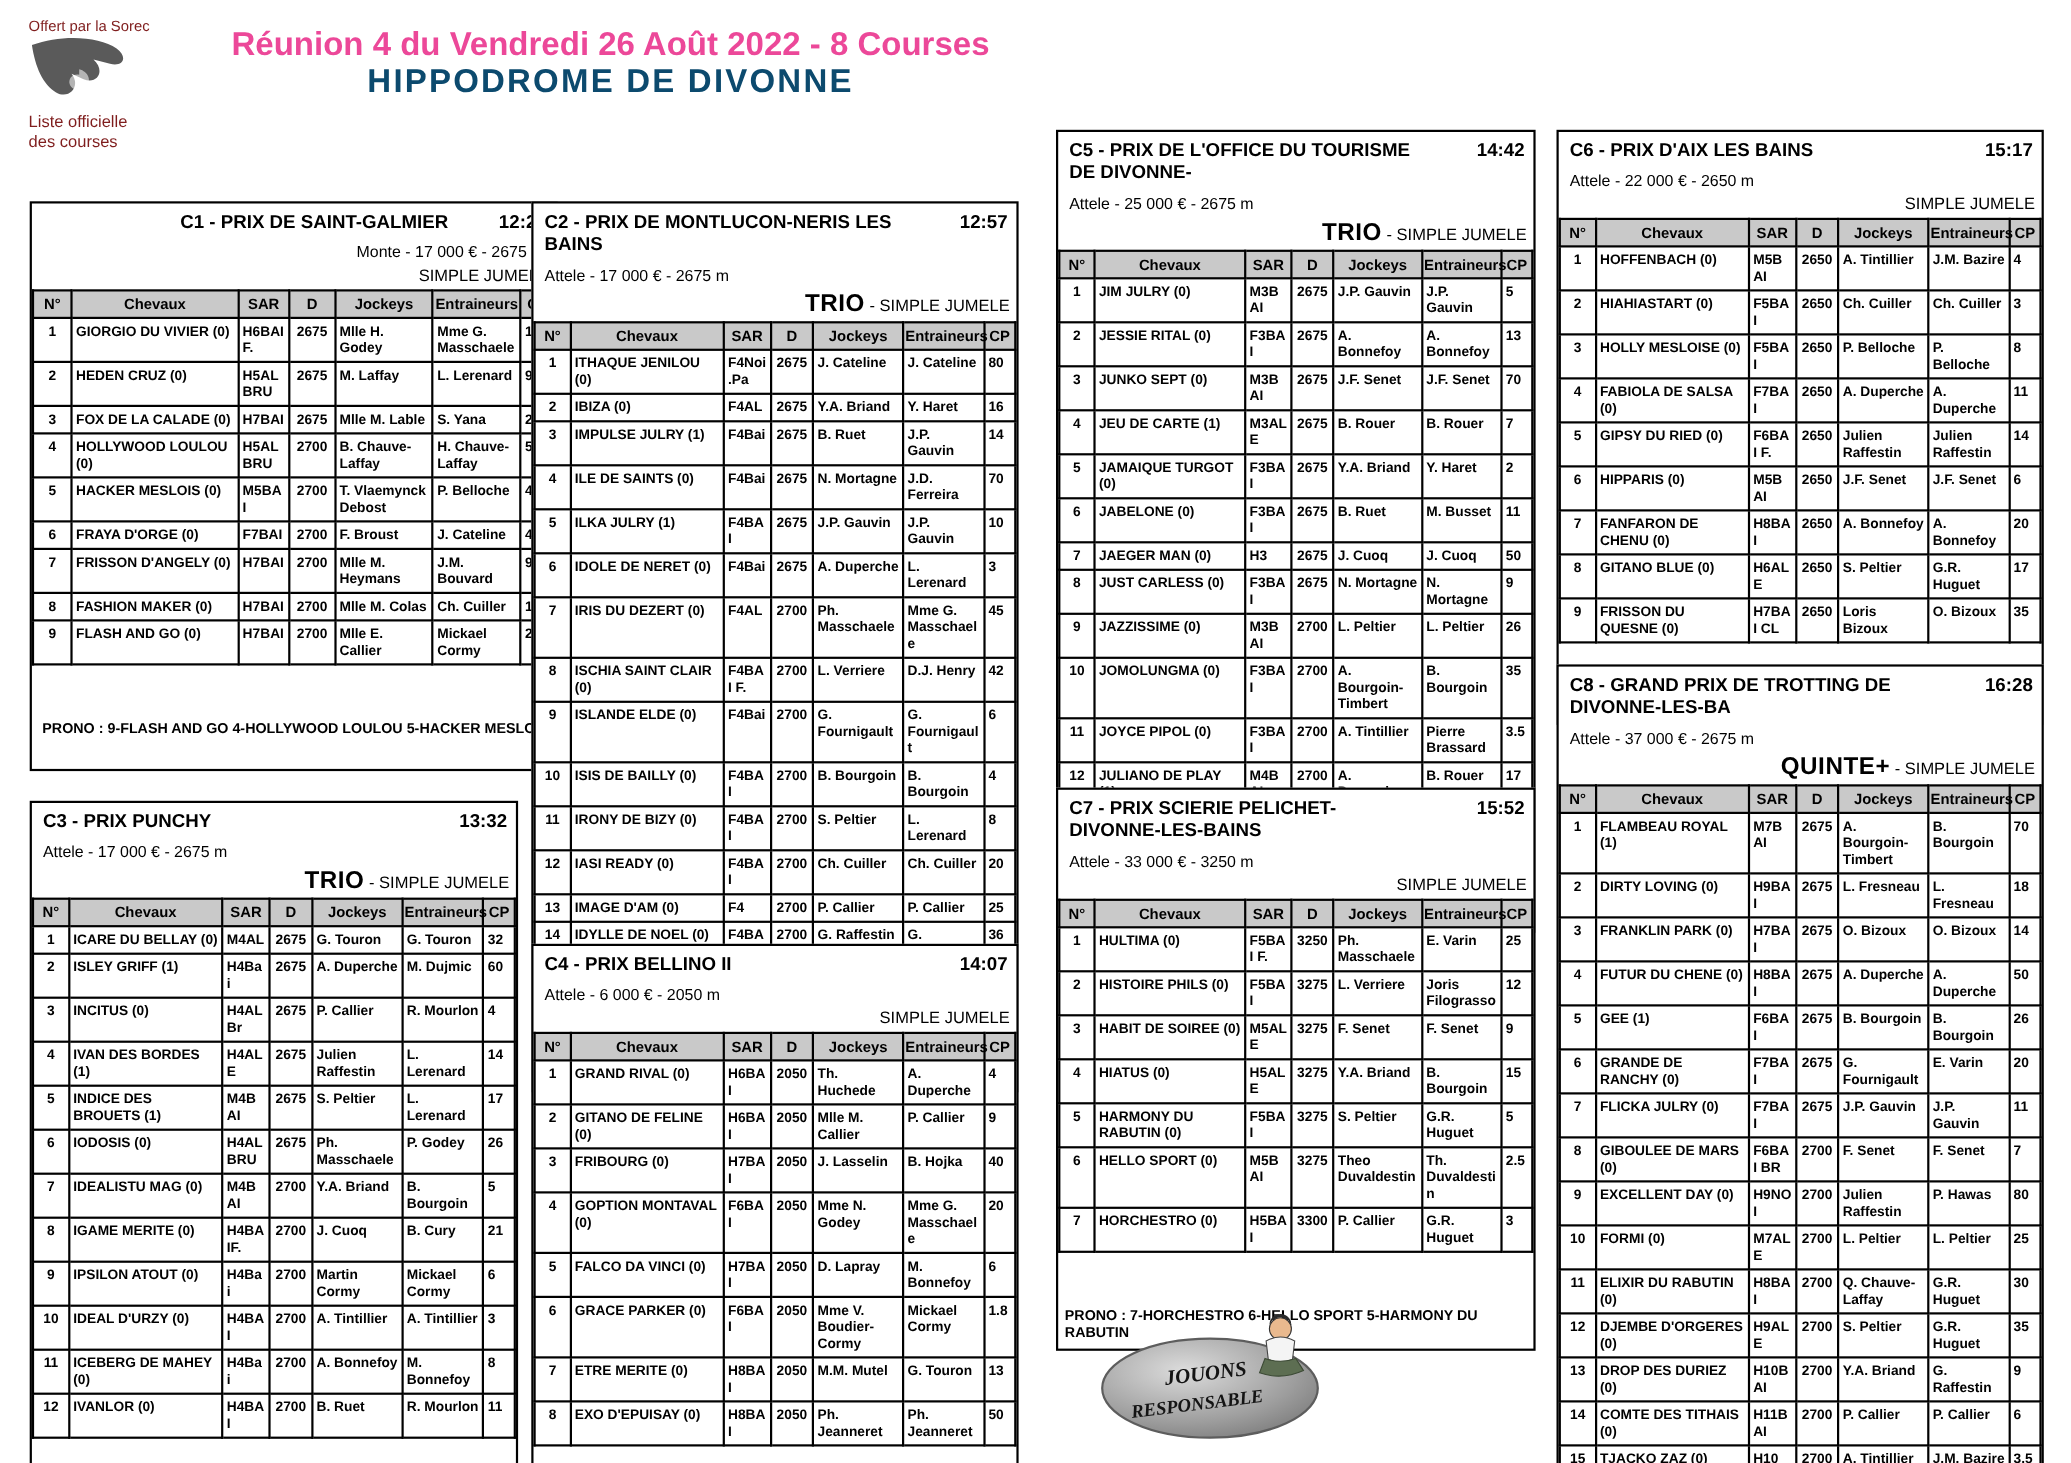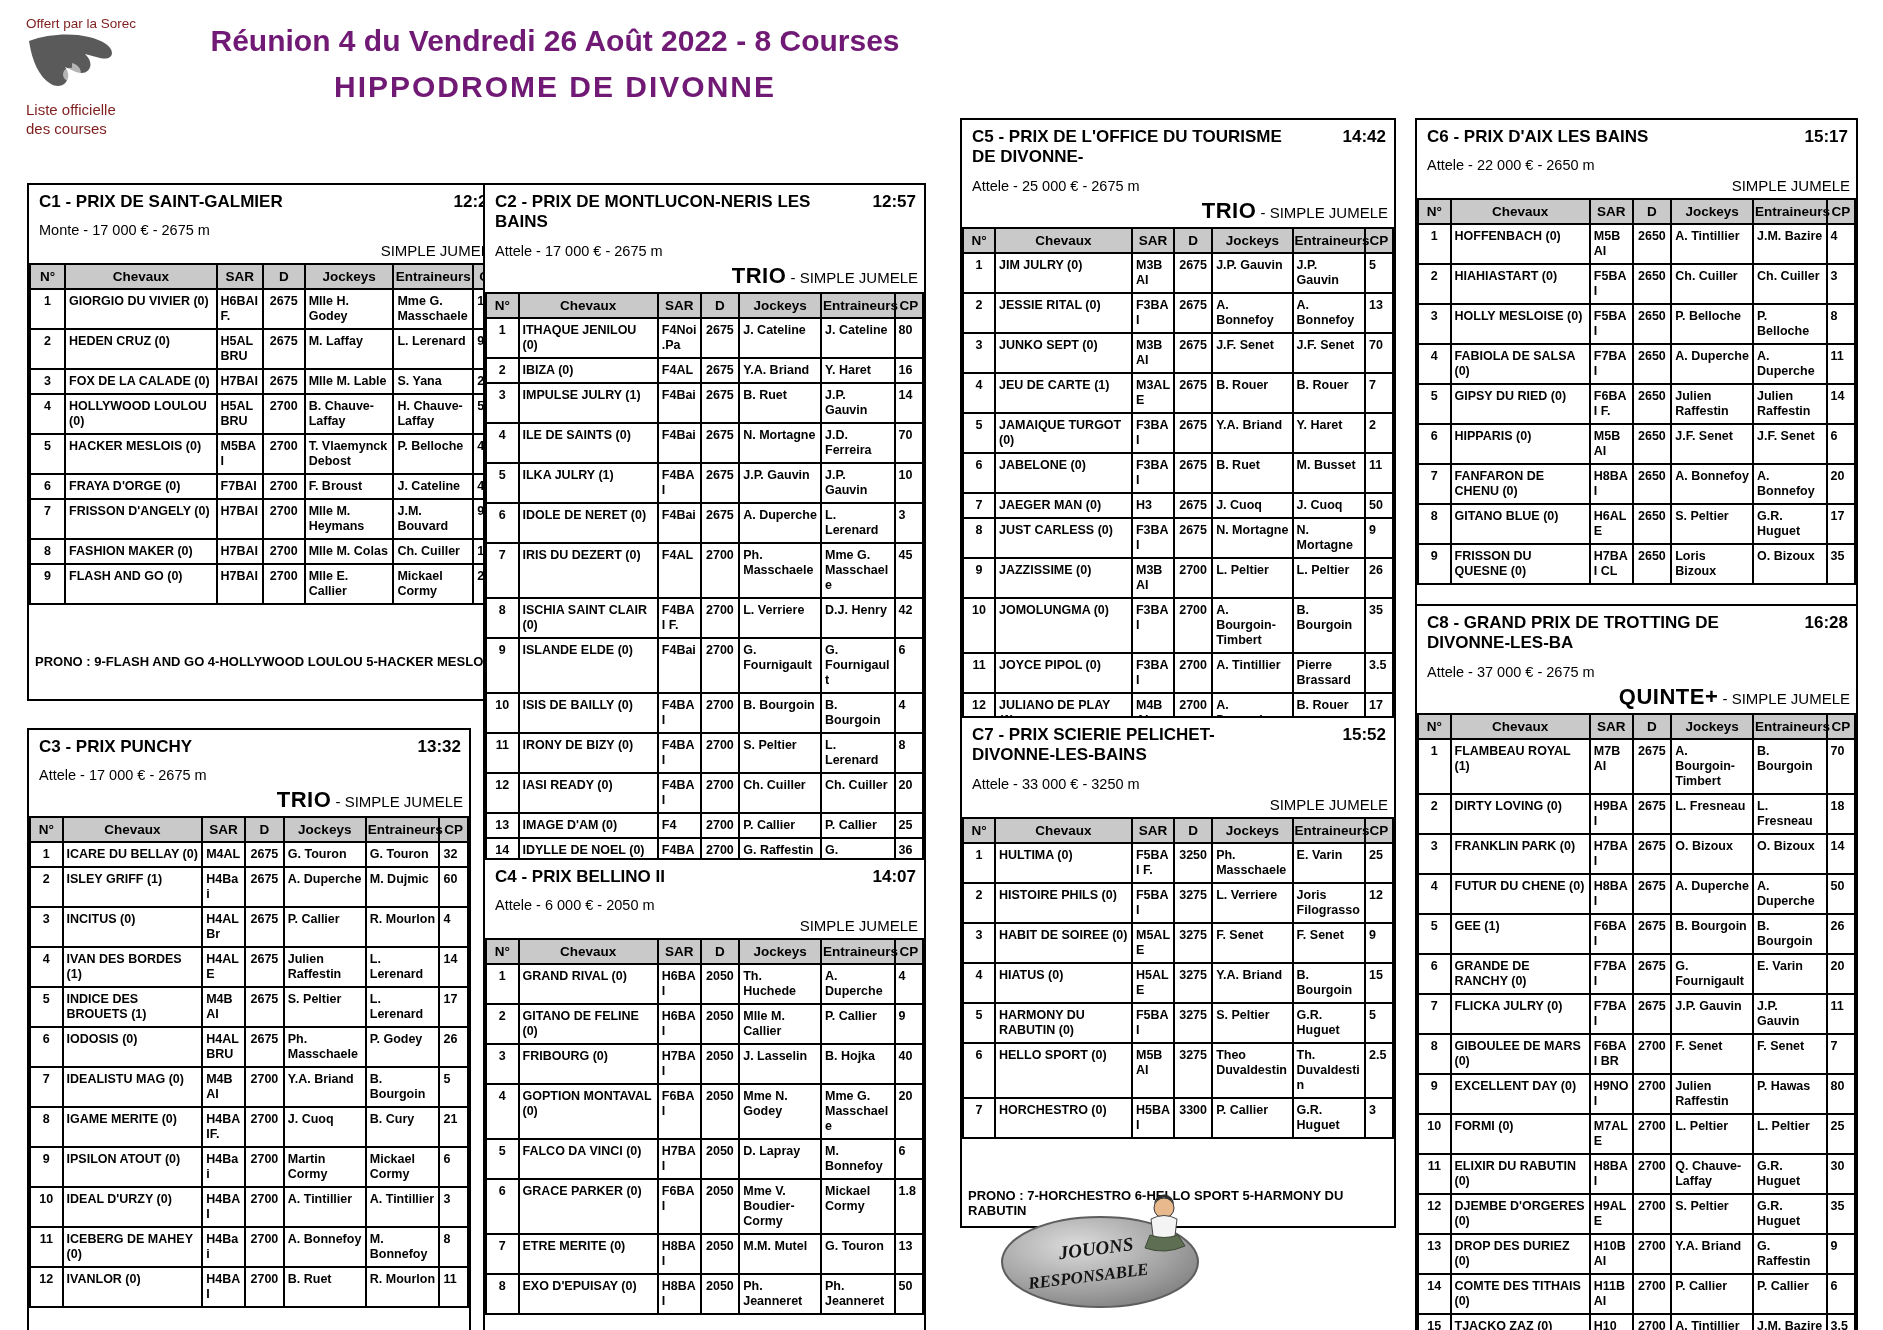--- a/index.html
+++ b/index.html
@@ -7,27 +7,27 @@
     position:relative; width:1883px; height:1330px; background:#ffffff;
     font-family:"Liberation Sans", sans-serif; color:#000; overflow:hidden;
   }
   
   .logo { position:absolute; left:26px; top:16px; width:134px; text-align:left;
           font-family:Liberation Sans, sans-serif; color:#7f1d1d; }
   .logo-top { font-size:13.5px; }
   .logo-mark { margin:2px auto 0; }
   .logo-bottom { font-size:15px; white-space:pre-line; line-height:1.25; }
   .main-title { position:absolute; left:185px; top:24px; width:740px; text-align:center;
-                font-size:30px; font-weight:bold; color:#701a75; }
-  .sub-title  { position:absolute; left:185px; top:70px; width:740px; text-align:center;
-                font-size:30px; font-weight:bold; color:#701a75; letter-spacing:2px; }
+                font-size:30px; font-weight:bold; color:#ec4899; }
+  .sub-title  { position:absolute; left:185px; top:58px; width:740px; text-align:center;
+                font-size:30px; font-weight:bold; color:#0c4a6e; letter-spacing:2px; }
   
   .race { position:absolute; border:2px solid #000; background:#fff;
           display:flex; flex-direction:column; box-sizing:border-box; }
-  .pos-c1 { left:27px;   top:183px; width:480px; min-height:518px; }
+  .pos-c1 { left:27px;   top:183px; width:480px; min-height:518px;align-items:flex-end; }
   .pos-c3 { left:27px;   top:728px; width:444px; min-height:580px; }
   .pos-c2 { left:483px;  top:183px; width:443px; min-height:643px; }
   .pos-c4 { left:483px;  top:858px; width:443px; min-height:448px; }
   .pos-c5 { left:960px;  top:118px; width:436px; min-height:565px; }
   .pos-c7 { left:960px;  top:716px; width:436px; min-height:424px; }
   .pos-c6 { left:1415px; top:118px; width:443px; min-height:452px; }
   .pos-c8 { left:1415px; top:604px; width:443px; min-height:706px; }
 
   .race-head { display:flex; align-items:flex-start; padding:7px 8px 0 10px;gap:36px; }
   .race-title { flex:1; font-size:17px; font-weight:bold; line-height:1.2; }

